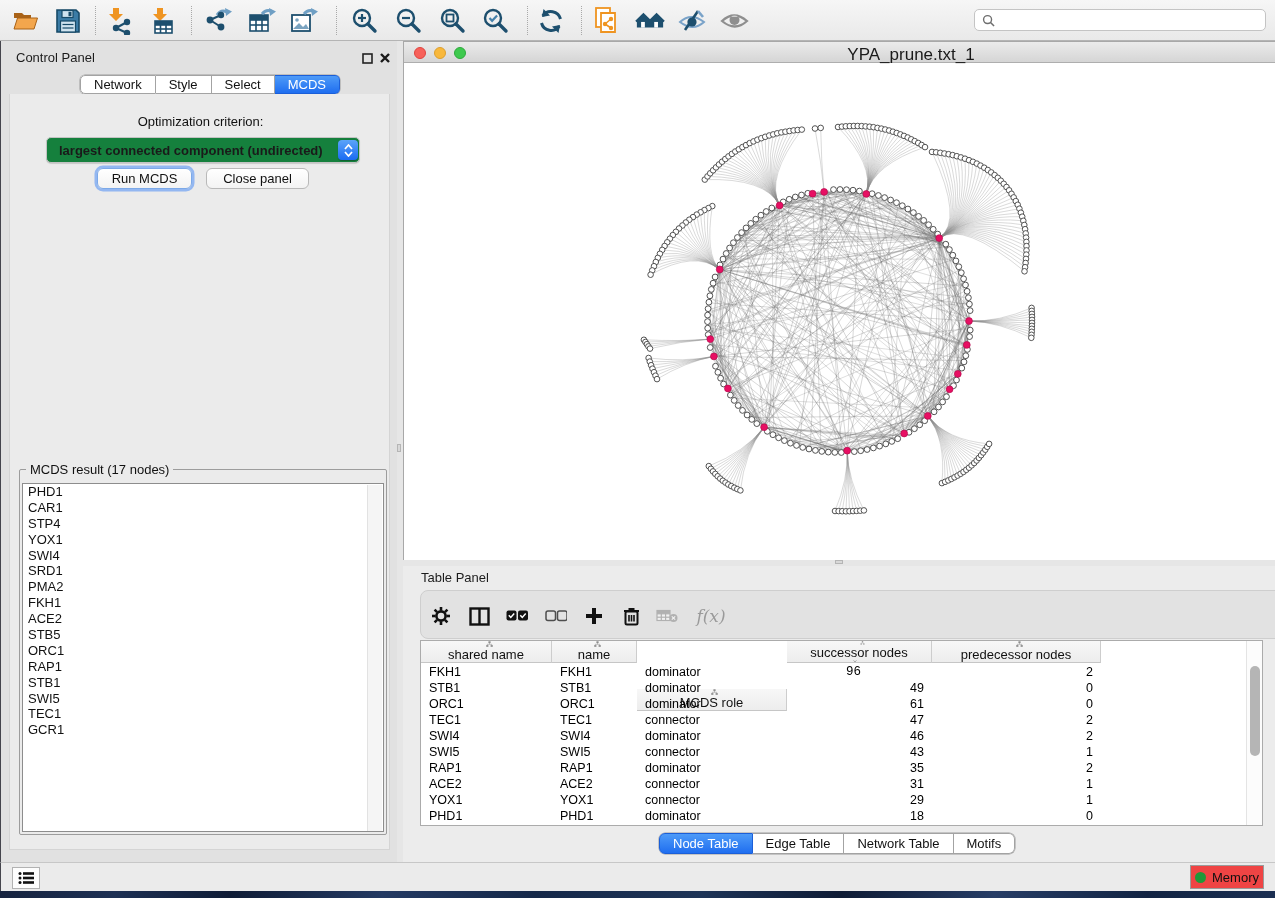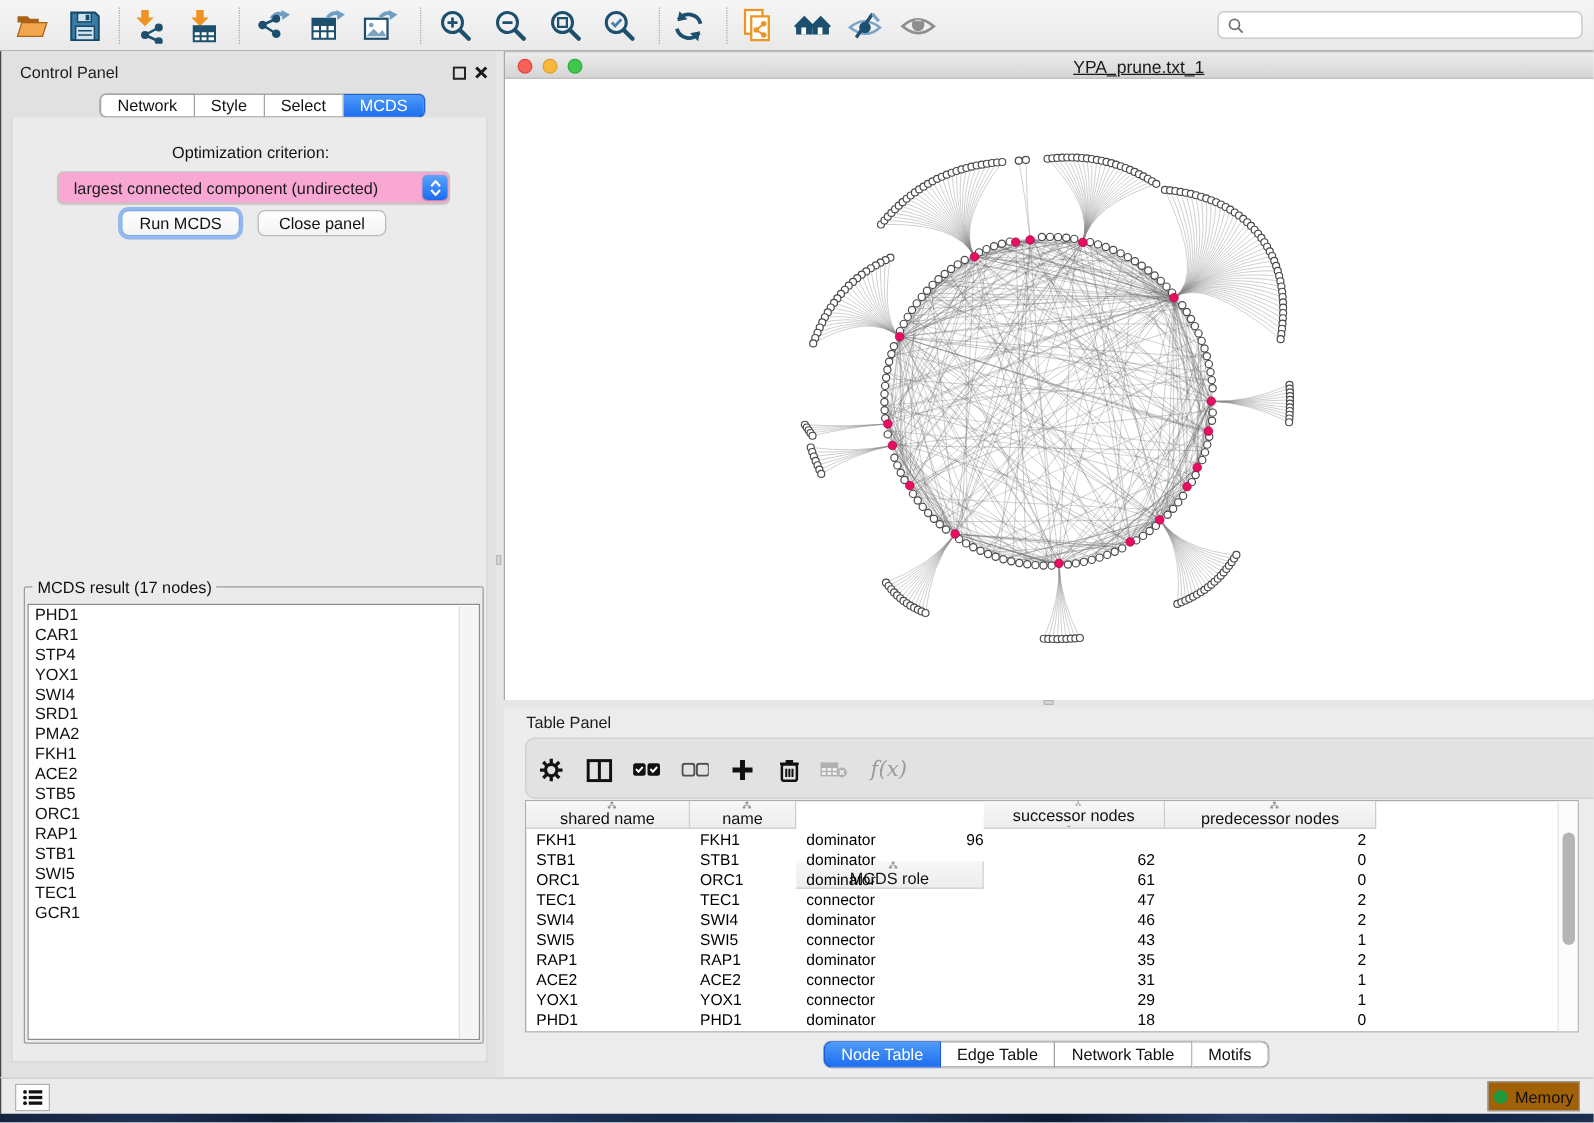--- a/index.html
+++ b/index.html
@@ -32,23 +32,23 @@
   .seg { border:1px solid #a3a3a3; border-left-width:0; background:#fff;
          font-size:13px; padding:0 13px; height:19px; line-height:17px;
          color:#111; cursor:pointer; }
   .seg:first-child { border-left-width:1px; border-radius:5px 0 0 5px; }
   .seg:last-child { border-radius:0 5px 5px 0; }
   .seg.sel { background:linear-gradient(#4e9bf8,#1f6ef0); color:#fff; border-color:#1b5fd8; }
   .cp-content { position:absolute; left:8px; top:53px; width:381px; height:756px;
                 background:#ebebeb; border:1px solid #d4d4d4; border-top:none; }
   .opt-label { position:absolute; left:0; top:20px; width:381px; text-align:center; color:#111; }
   .opt-select { position:absolute; left:36px; top:43px; width:314px; height:26px;
-                background:#f9a8d4; border:1px solid #c3c3c3; border-radius:5px;
+                background:#15803d; border:1px solid #c3c3c3; border-radius:5px;
                 box-shadow:0 1px 1px rgba(0,0,0,.15); cursor:pointer;
-                display:flex; align-items:center; }
+                display:flex; align-items:center;font-weight:bold; }
   .opt-select .val { flex:1; padding-left:12px; font-size:13px; white-space:nowrap;
                      overflow:hidden; }
   .opt-select .cap { width:20px; height:20px; margin-right:1px;
                      border-radius:4px; background:linear-gradient(#5ba4f9,#1a6bf2);
                      box-shadow:0 0.5px 1px rgba(0,0,0,.25);
                      display:flex; flex-direction:column; align-items:center;
                      justify-content:center; gap:1px; }
   .btn { position:absolute; height:21px; background:linear-gradient(#ffffff,#f3f3f3);
          border:1px solid #b9b9b9; border-radius:6px; font-size:13px;
          font-family:"Liberation Sans",sans-serif; color:#111; cursor:pointer;
@@ -70,21 +70,21 @@
       border:1px solid #b5b5b5; }
   .hsplit { left:403px; top:560px; width:872px; height:6px; background:#e6e6e6; }
 
   
   .net-window { left:403px; top:41px; width:872px; height:519px;
                 border:1px solid #a8a8a8; border-right:none; background:#fff; }
   .net-titlebar { position:absolute; left:0; top:0; width:871px; height:21px;
                   background:linear-gradient(#ebebeb,#d5d5d5);
                   border-bottom:1px solid #aeaeae; }
   .tl { position:absolute; top:4.5px; width:12px; height:12px; border-radius:50%; }
-  .net-title { position:absolute; top:3px; left:507px; transform:translateX(-50%); font-size:14px; color:#1a1a1a;text-decoration:underline; }
+  .net-title { position:absolute; top:3px; left:507px; transform:translateX(-50%); font-size:17px; color:#1a1a1a; }
   .net-canvas { position:absolute; left:0; top:22px; width:871px; height:496px;
                 background:#fff; }
 
   
   .table-panel { left:403px; top:566px; width:872px; height:296px; background:#ececec; }
   .tp-title { position:absolute; left:18px; top:4px; color:#1c1c1c; }
   .tp-toolbar { position:absolute; left:17px; top:24px; width:972px; height:49px;
                 background:#e2e2e2; border:1px solid #cecece; border-radius:8px; }
   .tp-ic { position:absolute; top:13px; width:26px; height:24px; display:flex;
            align-items:center; justify-content:center; }
@@ -109,21 +109,21 @@
   .tp-tabs .seg:first-child { border-radius:6px 0 0 6px; }
   .tp-tabs .seg:last-child { border-radius:0 6px 6px 0; }
 
   
   .statusbar { left:0; top:862px; width:1275px; height:29px; background:#ebebeb;
                border-top:1px solid #c7c7c7; border-left:1px solid #45454d; }
   .sb-listbtn { position:absolute; left:11px; top:4px; width:28px; height:22px;
                 background:#fdfdfd; border:1px solid #b2b2b2; display:flex;
                 align-items:center; justify-content:center; cursor:pointer; }
   .sb-memory { position:absolute; right:11px; top:2px; width:74px; height:24px;
-               background:#a16207; border:1px solid #9b9b9b; display:flex;
+               background:#ef4444; border:1px solid #9b9b9b; display:flex;
                align-items:center; justify-content:center; gap:6px; cursor:pointer; }
   .sb-memory .dot { width:11px; height:11px; border-radius:50%; }
   .sb-memory .txt { font-size:13px; color:#111; }
 
   .wallpaper { left:0; top:891px; width:1275px; height:7px;
                background:linear-gradient(90deg,#16233f 0%,#1d3054 9%,#0f1c36 18%,#243a63 30%,#152849 42%,#1e3457 55%,#0e1b35 66%,#273d66 78%,#122443 90%,#1b2f52 100%); }
 </style>
 </head>
 <body>
 
@@ -1419,28 +1419,28 @@
             <rect x="8.5" y="7.5" width="4" height="3.2" fill="#8d8d8d"></rect>
           </svg>
           <span class="lbl">predecessor nodes</span>
         </div>
       </div>
     <div>
         <div class="tbl-row" style="top: 23px; width: 828px;">
           <div class="td" style="left: 8px; width: 121px;">FKH1</div>
           <div class="td" style="left: 139px; width: 75px;">FKH1</div>
           <div class="td" style="left: 224px; width: 140px;">dominator</div>
-          <div class="td" style="left: 352px; width: 133px; text-align: left;">96</div>
+          <div class="td" style="left: 366px; width: 133px; text-align: center; font-family: Liberation Mono, monospace;">96</div>
           <div class="td" style="left: 515px; width: 157px; text-align: right;">2</div>
         </div>
         <div class="tbl-row" style="top: 39px; width: 828px;">
           <div class="td" style="left: 8px; width: 121px;">STB1</div>
           <div class="td" style="left: 139px; width: 75px;">STB1</div>
           <div class="td" style="left: 224px; width: 140px;">dominator</div>
-          <div class="td" style="left: 370px; width: 133px; text-align: right;">62</div>
+          <div class="td" style="left: 370px; width: 133px; text-align: right;">49</div>
           <div class="td" style="left: 515px; width: 157px; text-align: right;">0</div>
         </div>
         <div class="tbl-row" style="top: 55px; width: 828px;">
           <div class="td" style="left: 8px; width: 121px;">ORC1</div>
           <div class="td" style="left: 139px; width: 75px;">ORC1</div>
           <div class="td" style="left: 224px; width: 140px;">dominator</div>
           <div class="td" style="left: 370px; width: 133px; text-align: right;">61</div>
           <div class="td" style="left: 515px; width: 157px; text-align: right;">0</div>
         </div>
         <div class="tbl-row" style="top: 71px; width: 828px;">

